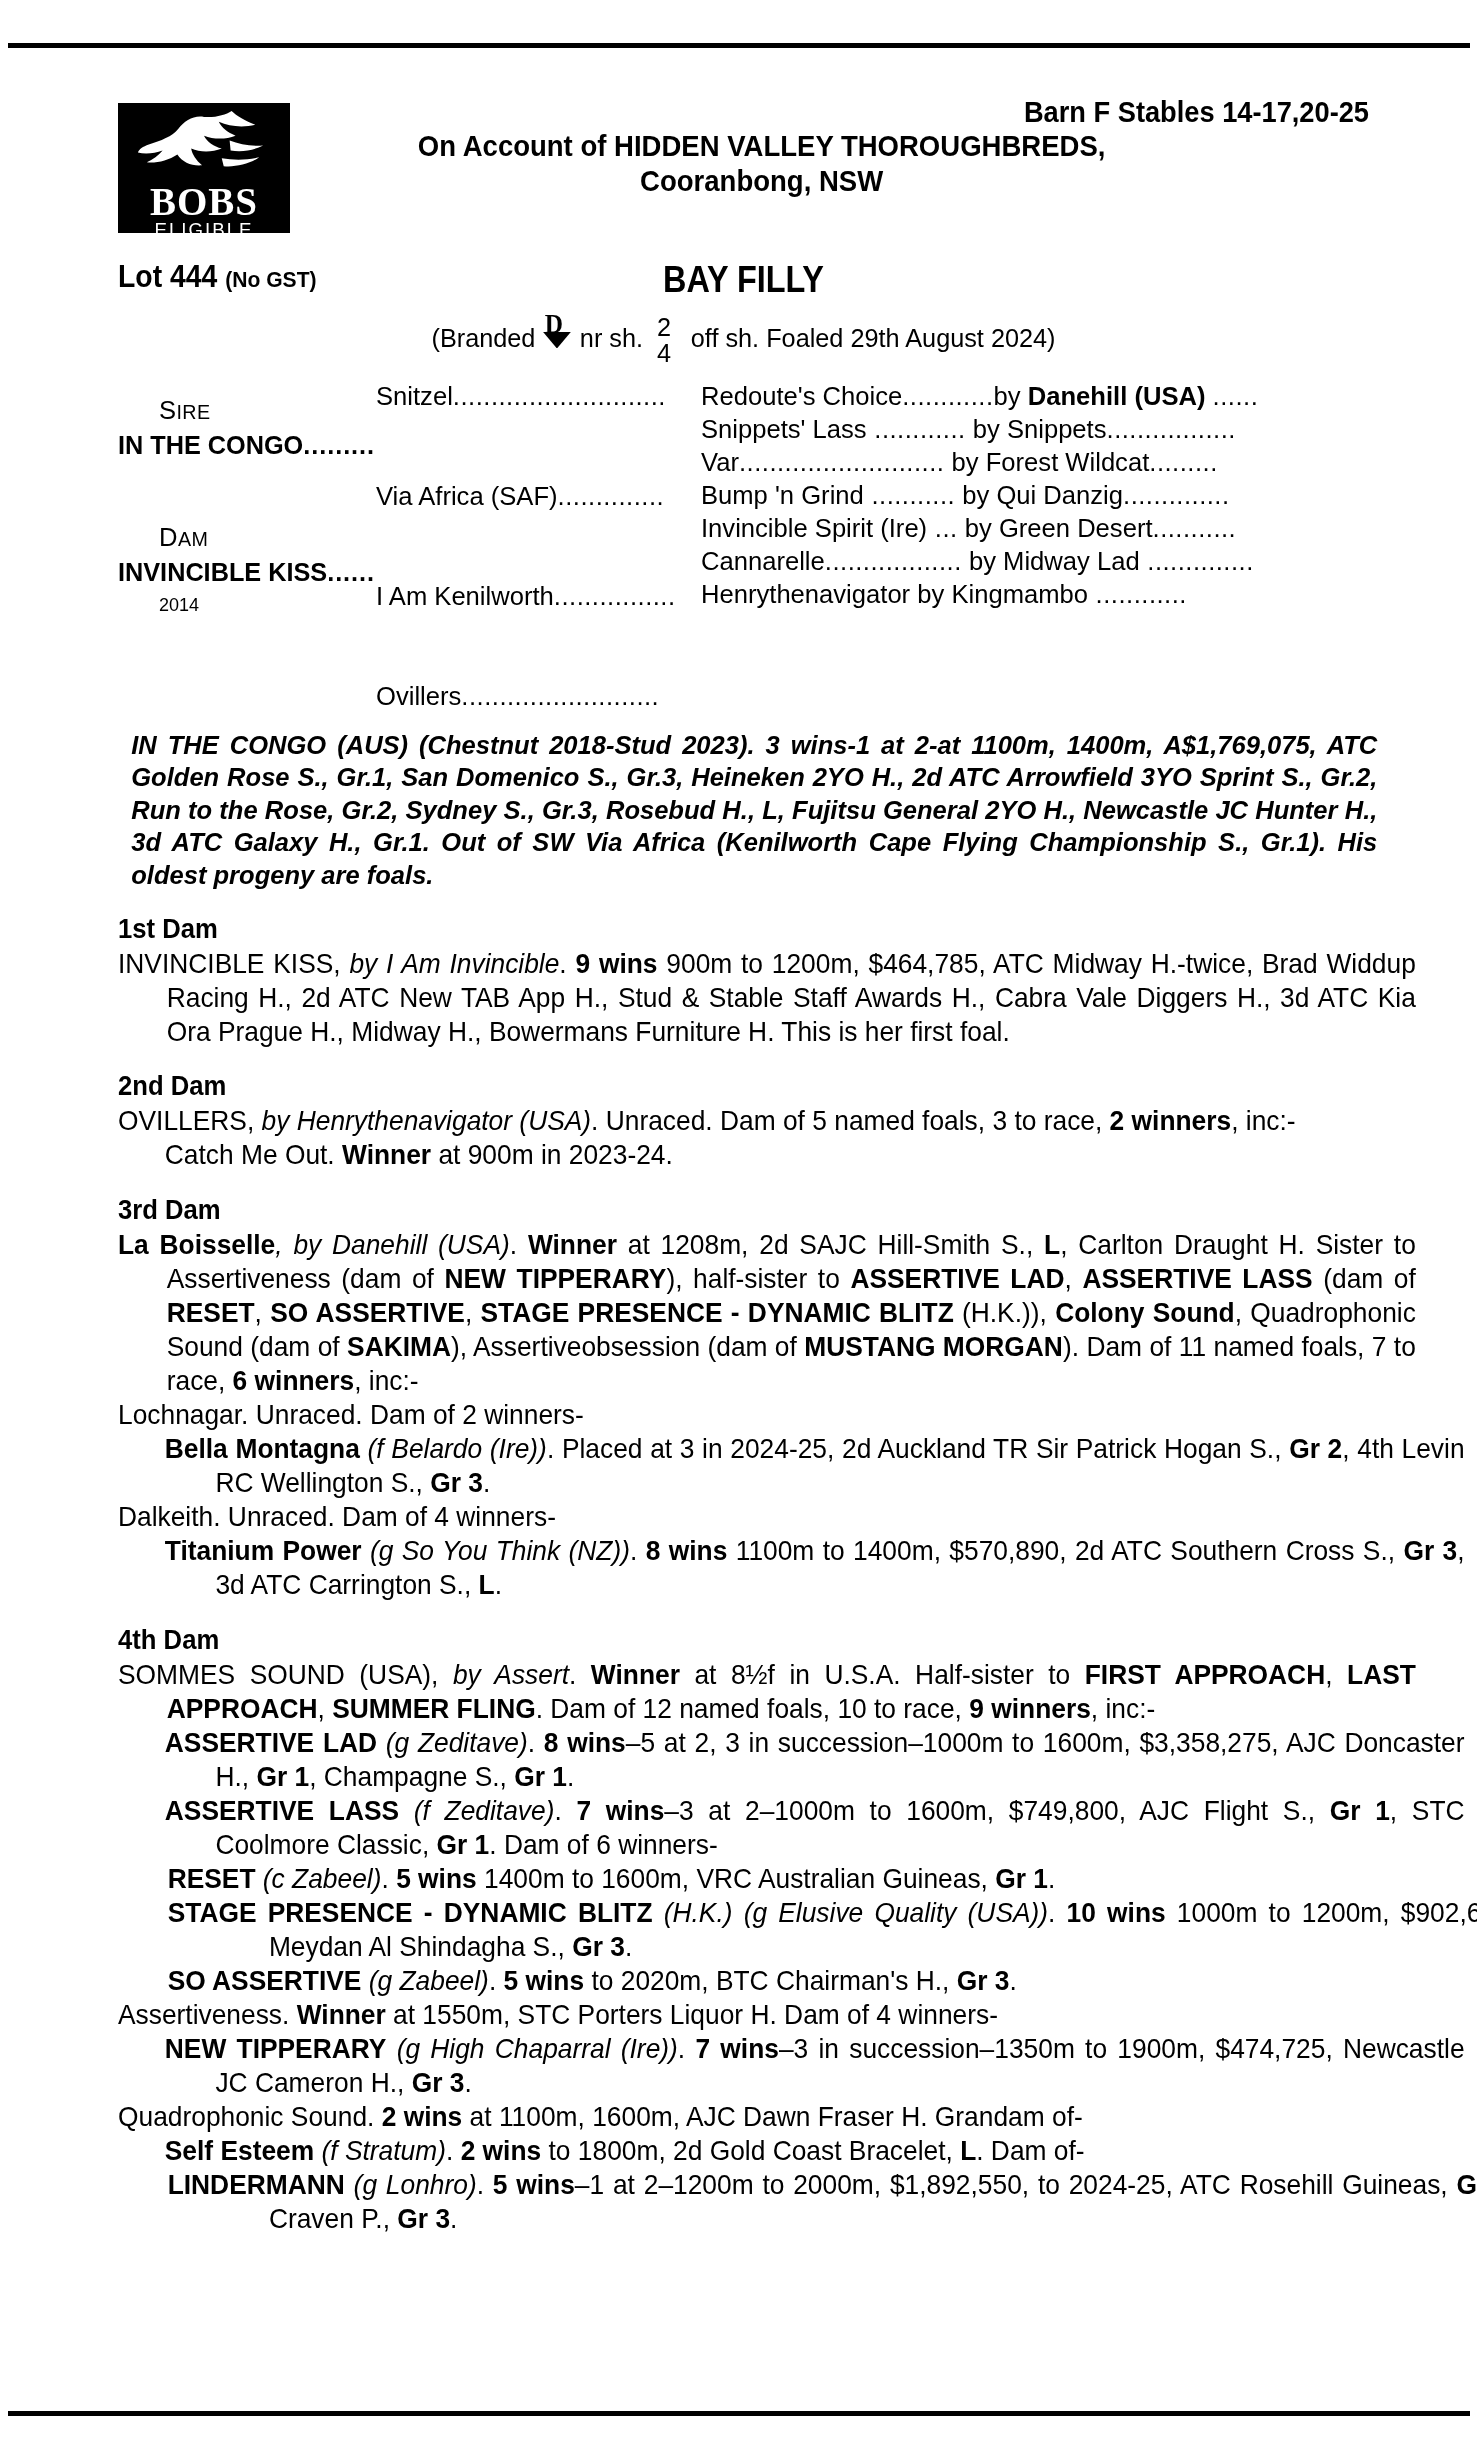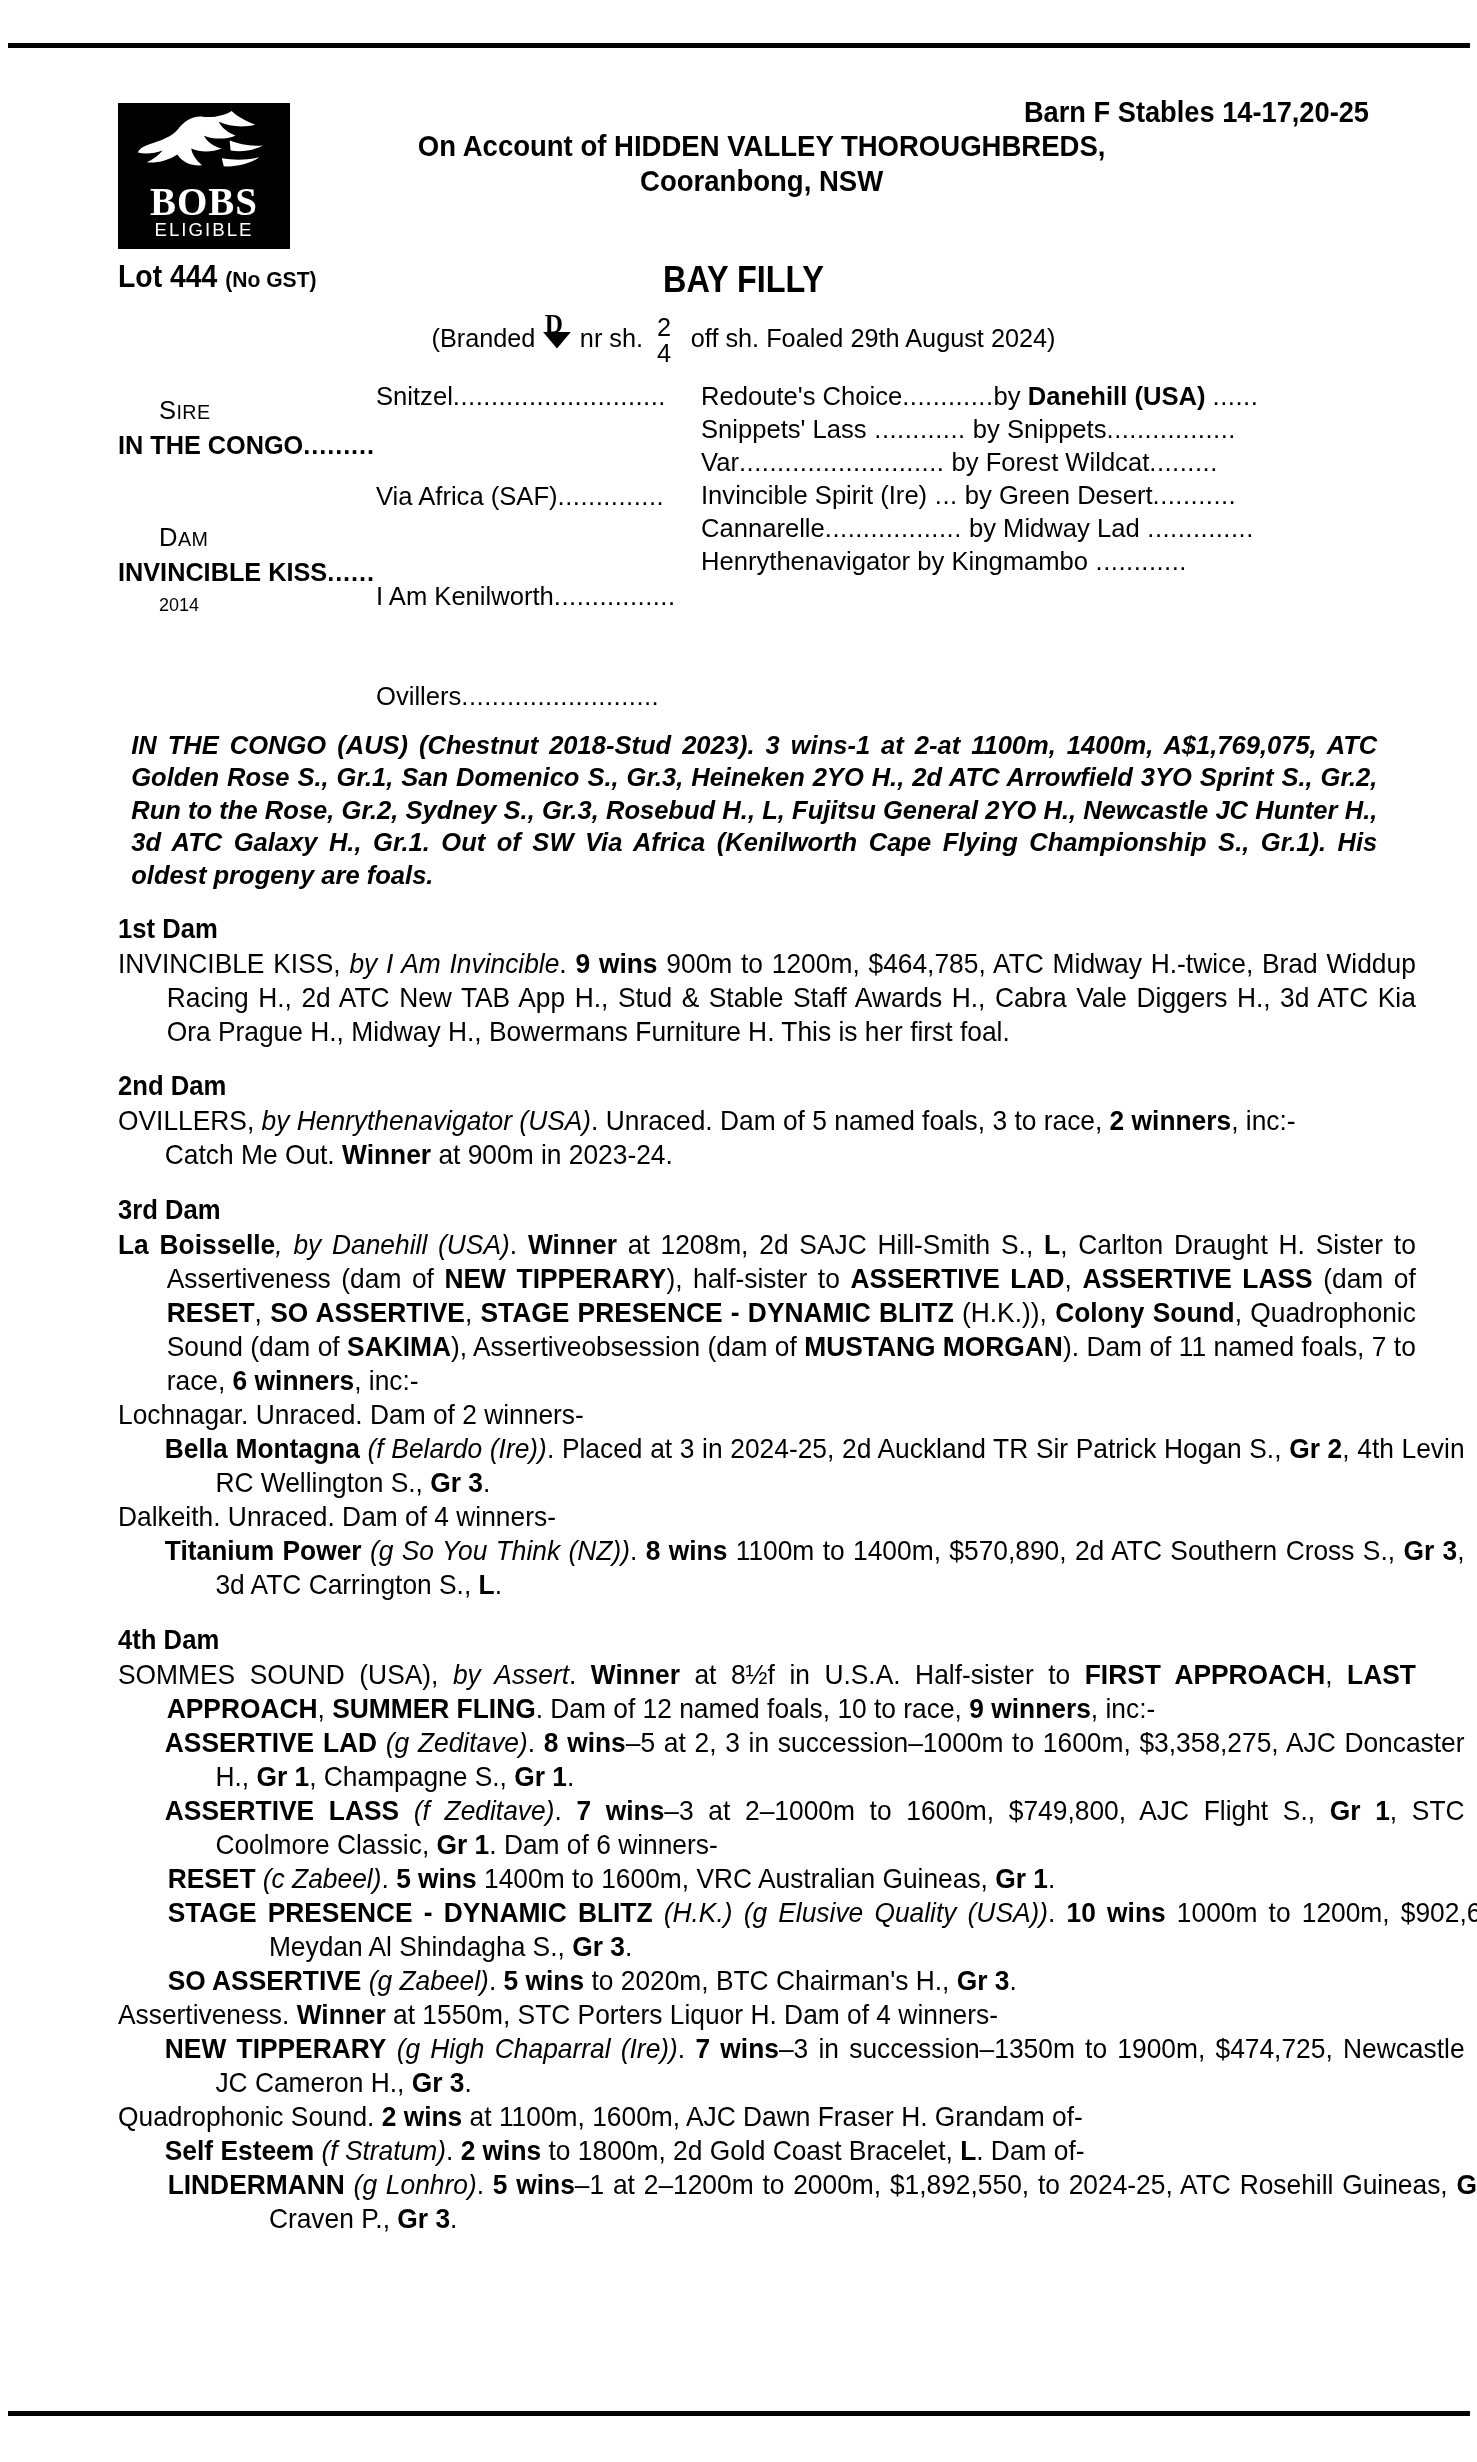--- a/index.html
+++ b/index.html
@@ -41,21 +41,21 @@
   
   .header-block {
     position: relative;
     min-height: 150px;
   }
   .bobs-logo {
     position: absolute;
     left: 0;
     top: 7.9px;
     width: 172px;
-    height: 146px;
+    height: 130px;
     background: #000;
     color: #fff;
     text-align: center;
   }
   .bobs-horse {
     width: 138px;
     height: 71px;
     margin: 7.9px auto 0;
     display: block;
   }
@@ -320,20 +320,21 @@
         <div class="g2"></div>
         <div><span>I Am Kenilworth</span><span class="dots">................</span></div>
         <div class="g2"></div>
         <div><span>Ovillers</span><span class="dots">..........................</span></div>
       </div>
 
       <div class="ped-col3">
         <div><span>Redoute's Choice</span><span class="dots">............</span><span>by</span> <span class="b">Danehill (USA)</span> <span class="dots">......</span></div>
         <div><span>Snippets' Lass</span><span class="dots"> ............</span> <span>by</span> <span>Snippets</span><span class="dots">.................</span></div>
         <div><span>Var</span><span class="dots">...........................</span> <span>by</span> <span>Forest Wildcat</span><span class="dots">.........</span></div>
+        <div><span>Bump 'n Grind</span><span class="dots"> ...........</span> <span>by</span> <span>Qui Danzig</span><span class="dots">..............</span></div>
         <div><span>Invincible Spirit (Ire)</span><span class="dots"> ...</span> <span>by</span> <span>Green Desert</span><span class="dots">...........</span></div>
         <div><span>Cannarelle</span><span class="dots">..................</span> <span>by</span> <span>Midway Lad</span><span class="dots"> ..............</span></div>
         <div><span>Henrythenavigator</span><span class="dots"></span> <span>by</span> <span>Kingmambo</span><span class="dots"> ............</span></div>
       </div>
     </div>
 
     <div class="sire-para">IN THE CONGO (AUS) (Chestnut 2018-Stud 2023). 3 wins-1 at 2-at 1100m, 1400m, A$1,769,075, ATC Golden Rose S., Gr.1, San Domenico S., Gr.3, Heineken 2YO H., 2d ATC Arrowfield 3YO Sprint S., Gr.2, Run to the Rose, Gr.2, Sydney S., Gr.3, Rosebud H., L, Fujitsu General 2YO H., Newcastle JC Hunter H., 3d ATC Galaxy H., Gr.1. Out of SW Via Africa (Kenilworth Cape Flying Championship S., Gr.1). His oldest progeny are foals.</div>
 
     <div class="dam-head">1st Dam</div>
     <div class="para hang1"><span>INVINCIBLE KISS,</span> <i>by I Am Invincible</i><span>. </span><span class="b">9 wins</span><span> 900m to 1200m, $464,785, ATC Midway H.-twice, Brad Widdup Racing H., 2d ATC New TAB App H., Stud &amp; Stable Staff Awards H., Cabra Vale Diggers H., 3d ATC Kia Ora Prague H., Midway H., Bowermans Furniture H. This is her first foal.</span></div>

